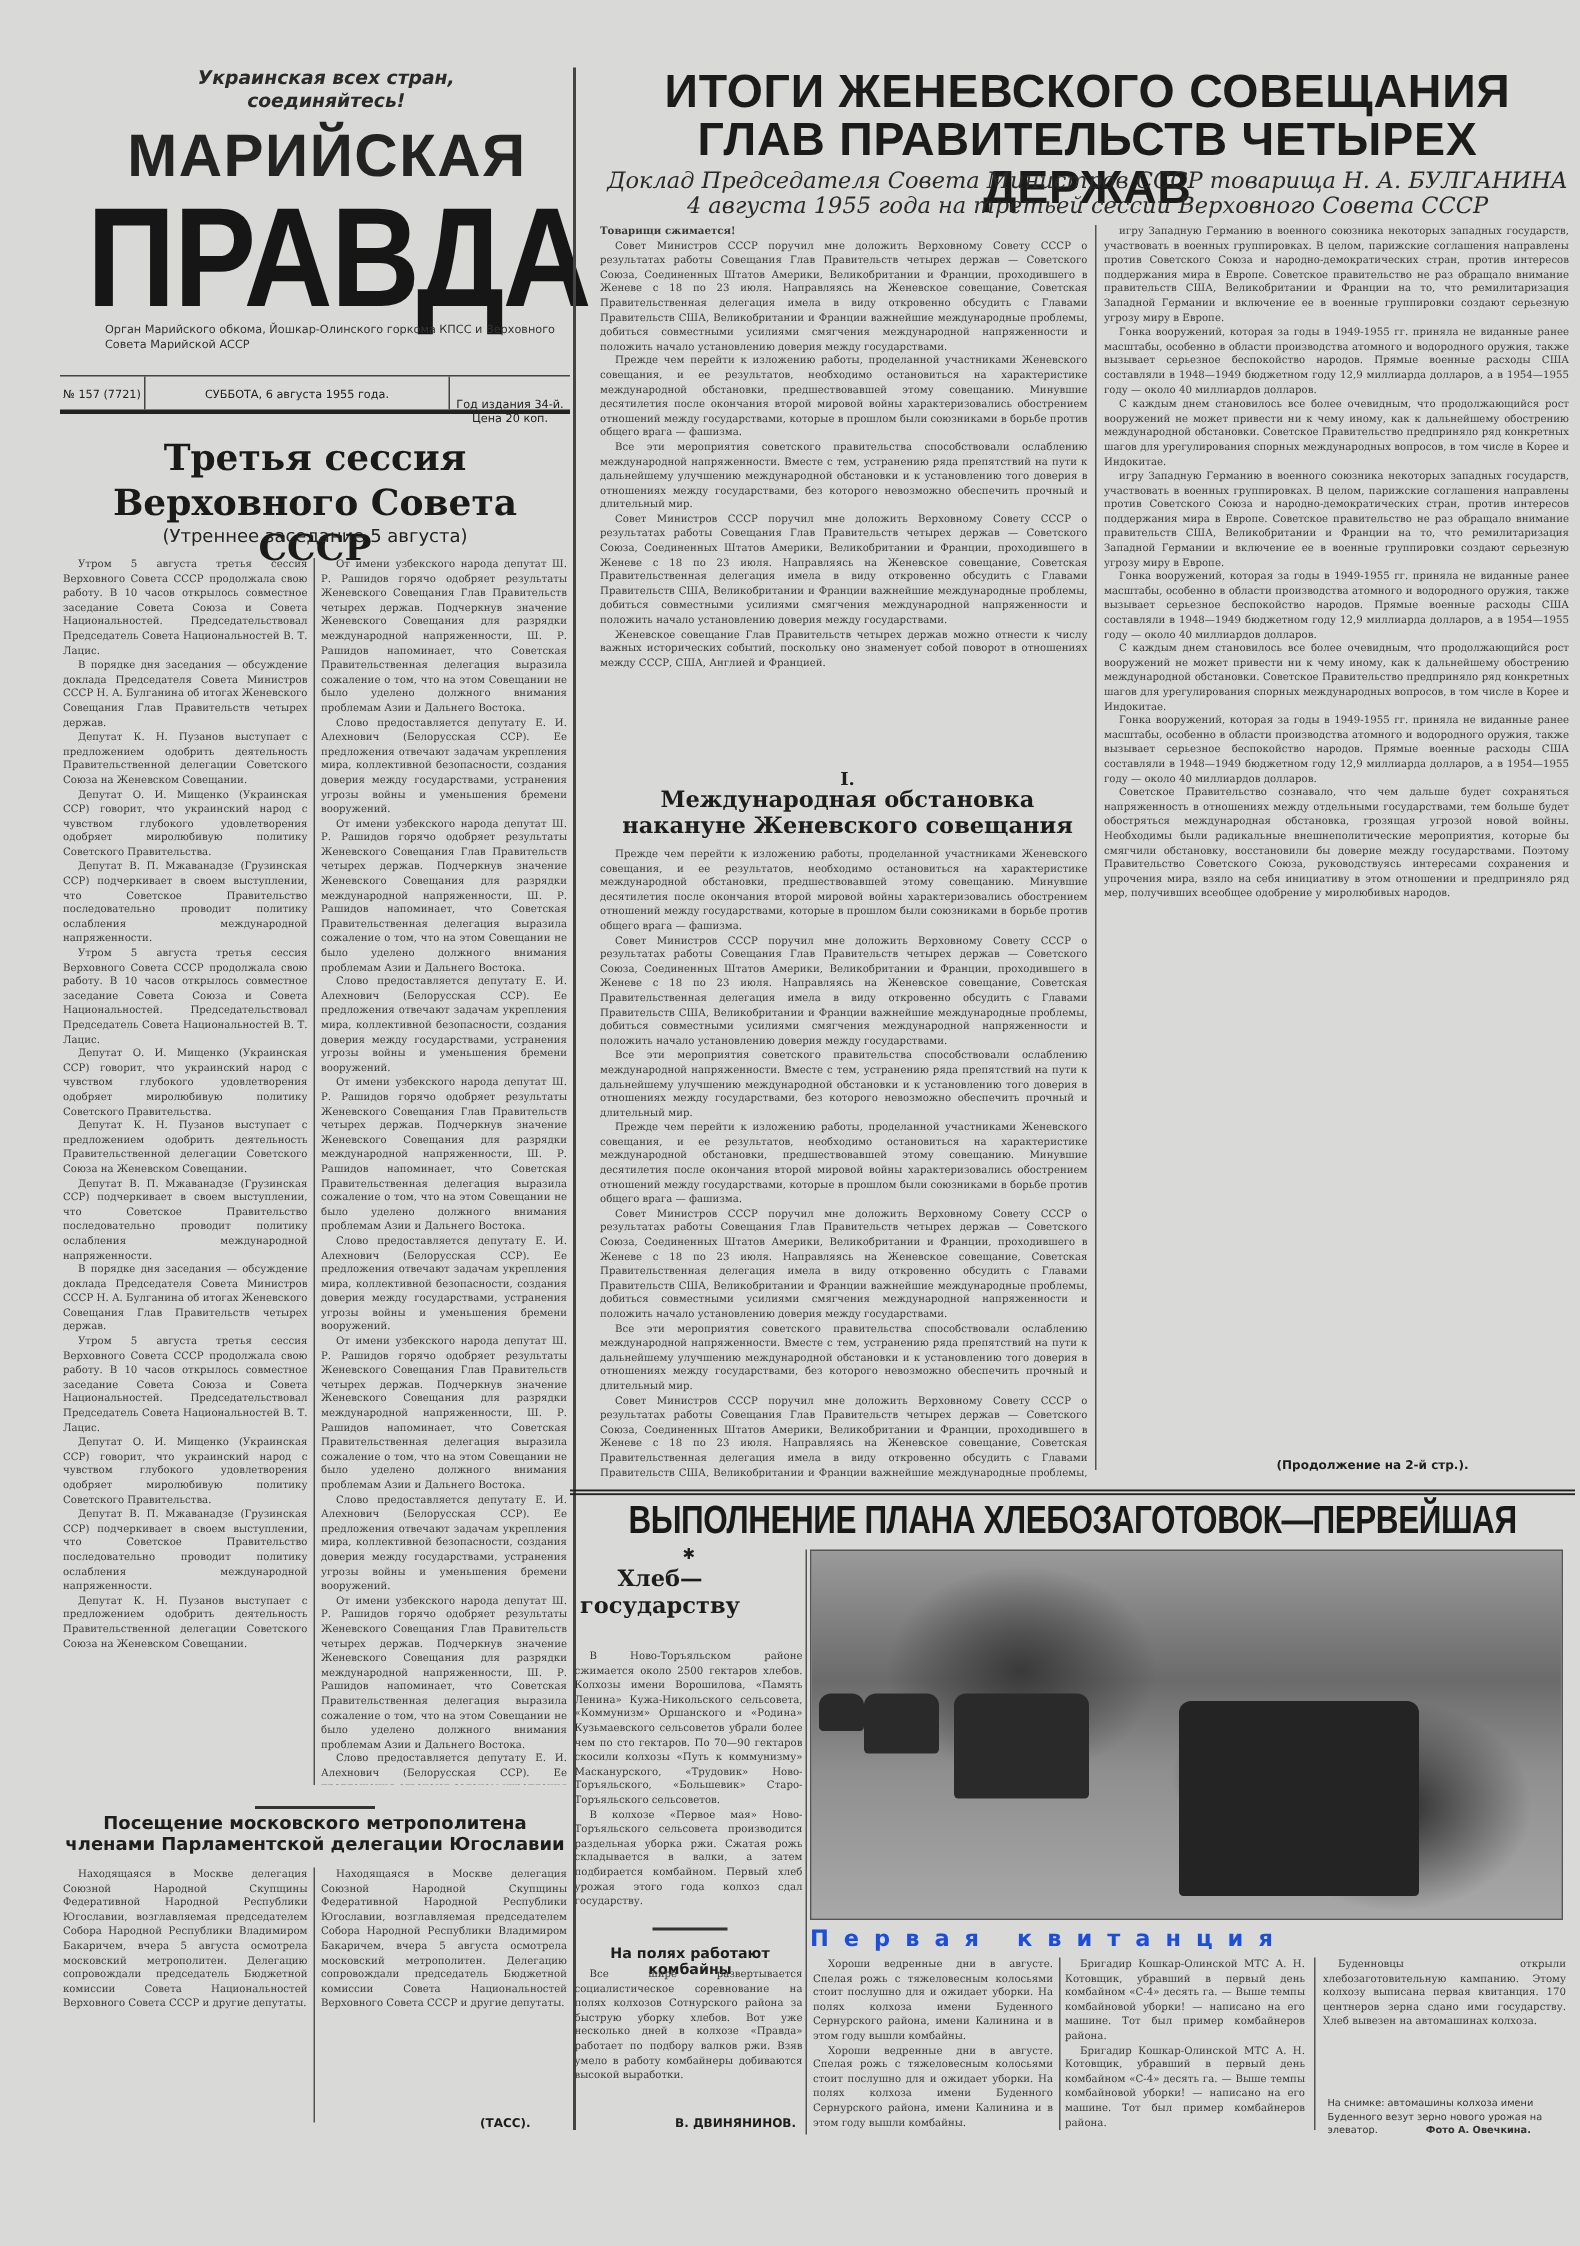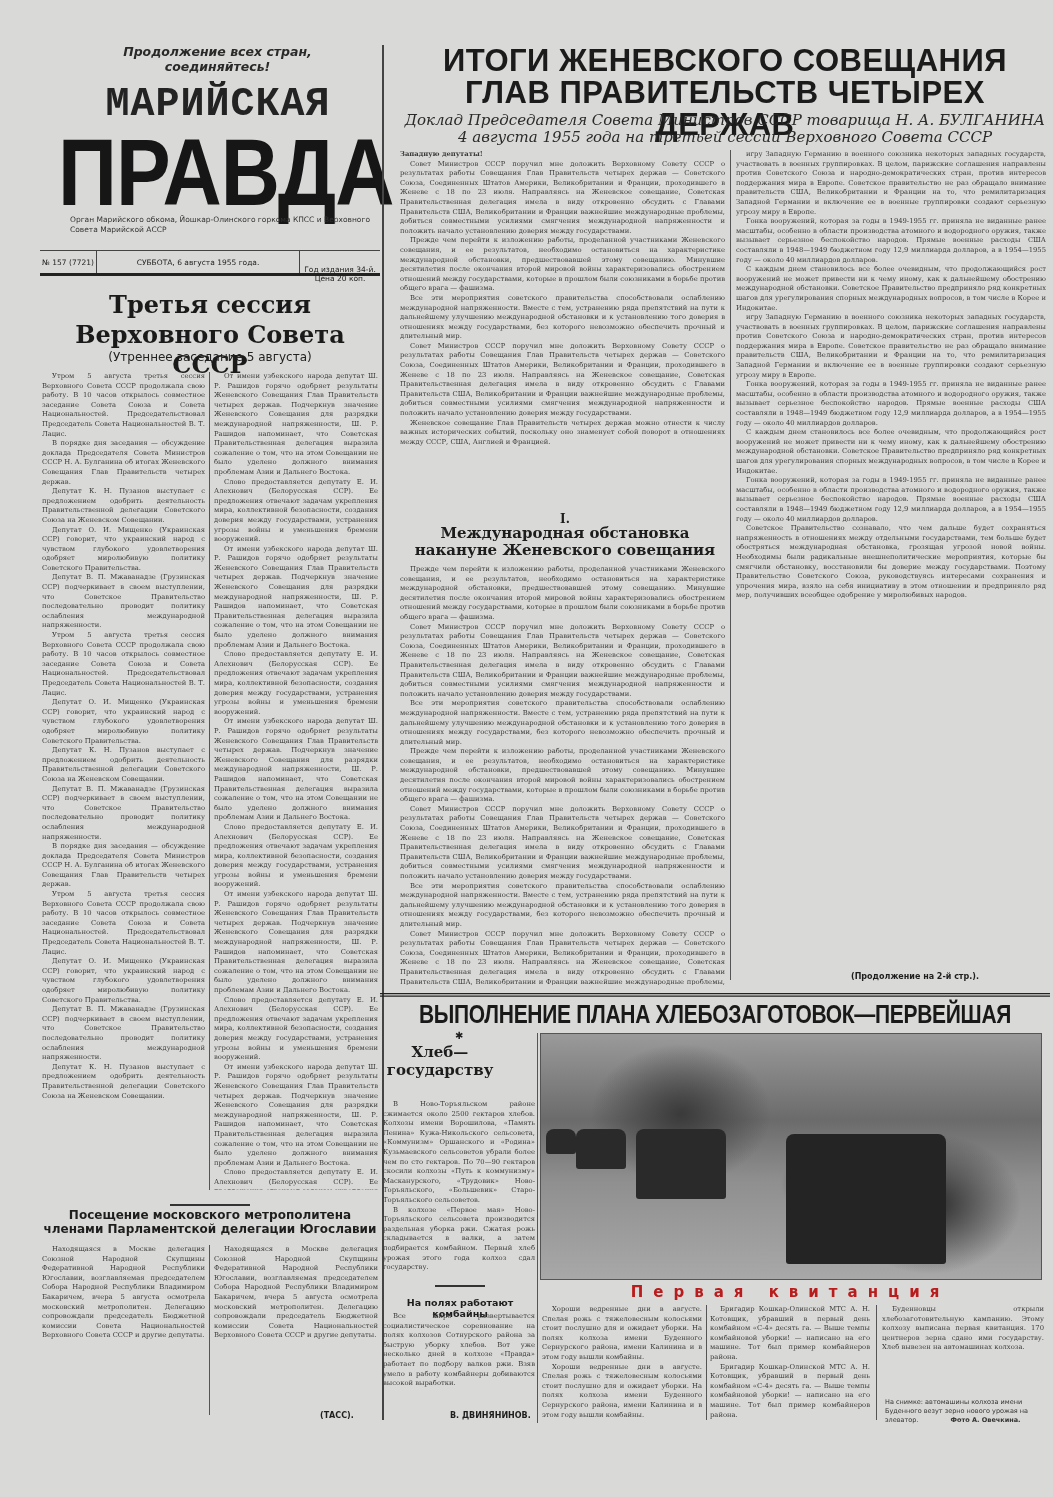--- a/index.html
+++ b/index.html
@@ -5,21 +5,21 @@
   html, body { margin:0; padding:0; }
   body {
     width:1053px; height:1497px; overflow:hidden;
     background:#d9d9d7;
     font-family:"DejaVu Serif", serif;
     color:#1e1e1e;
     position:relative;
   }
   .abs { position:absolute; }
   .motto { left:85px; top:44px; width:265px; text-align:center; font-family:"DejaVu Sans", sans-serif; font-style:italic; font-weight:bold; font-size:12.5px; color:#2a2a2a; }
-  .masthead1 { left:58px; top:82px; width:320px; text-align:center; font-family:Liberation Mono, monospace; font-weight:bold; font-size:40px; letter-spacing:1px; color:#232323; }
+  .masthead1 { left:58px; top:82px; width:320px; text-align:center; font-family:Liberation Sans, sans-serif; font-weight:bold; font-size:40px; letter-spacing:1px; color:#232323; }
   .masthead2 { left:58px; top:126px; width:318px; text-align:center; font-family:"Liberation Sans", sans-serif; font-weight:900; font-size:82px; line-height:82px; letter-spacing:-1px; color:#161616; transform:scaleY(1.15); transform-origin:top; }
   .organ { left:70px; top:215px; width:300px; text-align:left; font-family:"DejaVu Sans", sans-serif; font-size:7.5px; line-height:10px; color:#333; }
   .infobar { left:40px; top:250px; width:340px; height:22px; border-top:1px solid #444; border-bottom:3px solid #222; display:flex; font-family:"DejaVu Sans", sans-serif; font-size:7.5px; color:#222; }
   .infobar div { display:flex; align-items:center; justify-content:center; }
   .ib-num { width:56px; border-right:1px solid #444; }
   .ib-date { flex:1; border-right:1px solid #444; }
   .ib-year { width:80px; flex-direction:column; line-height:9px;margin-top:23px; }
   .sess-title { left:40px; top:290px; width:340px; text-align:center; font-family:"DejaVu Serif", serif; font-weight:bold; font-size:24px; line-height:30px; color:#1a1a1a; }
   .sess-sub { left:40px; top:350px; width:340px; text-align:center; font-family:"DejaVu Sans", sans-serif; font-size:12px; color:#222; }
   .col-text { font-family:"DejaVu Serif", serif; font-size:6.8px; line-height:9.6px; text-align:justify; color:#3a3a3a; overflow:hidden; }
@@ -33,30 +33,30 @@
   .continued { left:790px; top:972px; width:250px; text-align:center; font-family:"DejaVu Sans", sans-serif; font-weight:bold; font-size:8px; }
   .banner { left:380px; top:993px; width:670px; border-top:3px double #222; padding-top:2px; text-align:center; font-family:"Liberation Sans", sans-serif; font-weight:bold; font-size:21px; letter-spacing:-0.3px; color:#191919; transform:scaleY(1.25); transform-origin:top; }
   .bread-title { left:360px; top:1043px; width:160px; text-align:center; font-weight:bold; font-size:15px; color:#1d1d1d; }
   .photo { left:540px; top:1033px; width:500px; height:245px; background:
       radial-gradient(ellipse 90px 70px at 140px 80px, #3a3a3a, transparent),
       radial-gradient(ellipse 60px 40px at 300px 150px, #333, transparent),
       radial-gradient(ellipse 90px 70px at 390px 170px, #2a2a2a, transparent),
       linear-gradient(180deg, #9a9a9a 0%, #6b6b6b 35%, #8f8f8f 60%, #a8a8a8 100%);
     border:1px solid #555; overflow:hidden; }
   .photo .truck { position:absolute; background:#2a2a2a; border-radius:8px 8px 3px 3px; }
-  .first-title { left:540px; top:1283px; width:500px; text-align:center; font-family:"DejaVu Sans", sans-serif; font-weight:bold; font-size:15px; letter-spacing:10px; color:#b91c1c; }
+  .first-title { left:540px; top:1283px; width:500px; text-align:left; font-family:"DejaVu Sans", sans-serif; font-weight:bold; font-size:15px; letter-spacing:10px; color:#1d4ed8; }
   .combine-title { left:380px; top:1297px; width:160px; text-align:center; font-family:"DejaVu Sans", sans-serif; font-weight:bold; font-size:9.5px; }
   .metro-title { left:40px; top:1208px; width:340px; text-align:center; font-family:"DejaVu Sans", sans-serif; font-weight:bold; font-size:12px; line-height:14px; }
   .sig { font-family:"DejaVu Sans", sans-serif; font-weight:bold; font-size:8px; }
   .caption { left:885px; top:1398px; width:160px; font-family:"DejaVu Sans", sans-serif; font-size:6.5px; line-height:9px; color:#333; }
 </style>
 </head>
 <body>
 
-<div class="abs motto">Продолжение всех стран, соединяйтесь!</div>
+<div class="abs motto">Украинская всех стран, соединяйтесь!</div>
 <div class="abs masthead1">МАРИЙСКАЯ</div>
 <div class="abs masthead2">ПРАВДА</div>
 <div class="abs organ">Орган Марийского обкома, Йошкар-Олинского горкома КПСС и Верховного Совета Марийской АССР</div>
 
 <div class="abs infobar">
   <div class="ib-num">№ 157 (7721)</div>
   <div class="ib-date">СУББОТА, 6 августа 1955 года.</div>
   <div class="ib-year">
     <span>Год издания 34-й.</span>
     <span>Цена 20 коп.</span>
@@ -110,21 +110,21 @@
 
 <div class="abs vrule" style="left:382px; top:45px; height:1375px; width:2px; background:#444;"></div>
 
 <div class="abs big-title">ИТОГИ ЖЕНЕВСКОГО СОВЕЩАНИЯ ГЛАВ ПРАВИТЕЛЬСТВ ЧЕТЫРЕХ ДЕРЖАВ</div>
 <div class="abs big-sub">
   <div>Доклад Председателя Совета Министров СССР товарища Н. А. БУЛГАНИНА</div>
   <div>4 августа 1955 года на третьей сессии Верховного Совета СССР</div>
 </div>
 
 <div class="abs col-text" style="left:400px; top:150px; width:325px; height:360px;">
-  <p style="text-indent:0; font-weight:bold;">Западную депутаты!</p>
+  <p style="text-indent:0; font-weight:bold;">Товарищи сжимается!</p>
   <p>Совет Министров СССР поручил мне доложить Верховному Совету СССР о результатах работы Совещания Глав Правительств четырех держав — Советского Союза, Соединенных Штатов Америки, Великобритании и Франции, проходившего в Женеве с 18 по 23 июля. Направляясь на Женевское совещание, Советская Правительственная делегация имела в виду откровенно обсудить с Главами Правительств США, Великобритании и Франции важнейшие международные проблемы, добиться совместными усилиями смягчения международной напряженности и положить начало установлению доверия между государствами.</p>
   <p>Прежде чем перейти к изложению работы, проделанной участниками Женевского совещания, и ее результатов, необходимо остановиться на характеристике международной обстановки, предшествовавшей этому совещанию. Минувшие десятилетия после окончания второй мировой войны характеризовались обострением отношений между государствами, которые в прошлом были союзниками в борьбе против общего врага — фашизма.</p>
   <p>Все эти мероприятия советского правительства способствовали ослаблению международной напряженности. Вместе с тем, устранению ряда препятствий на пути к дальнейшему улучшению международной обстановки и к установлению того доверия в отношениях между государствами, без которого невозможно обеспечить прочный и длительный мир.</p>
   <p>Совет Министров СССР поручил мне доложить Верховному Совету СССР о результатах работы Совещания Глав Правительств четырех держав — Советского Союза, Соединенных Штатов Америки, Великобритании и Франции, проходившего в Женеве с 18 по 23 июля. Направляясь на Женевское совещание, Советская Правительственная делегация имела в виду откровенно обсудить с Главами Правительств США, Великобритании и Франции важнейшие международные проблемы, добиться совместными усилиями смягчения международной напряженности и положить начало установлению доверия между государствами.</p>
   <p>Женевское совещание Глав Правительств четырех держав можно отнести к числу важных исторических событий, поскольку оно знаменует собой поворот в отношениях между СССР, США, Англией и Францией.</p>
 </div>
 
 <div class="abs sec-num">I.</div>
 <div class="abs sec-title">Международная обстановка накануне Женевского совещания</div>
 

